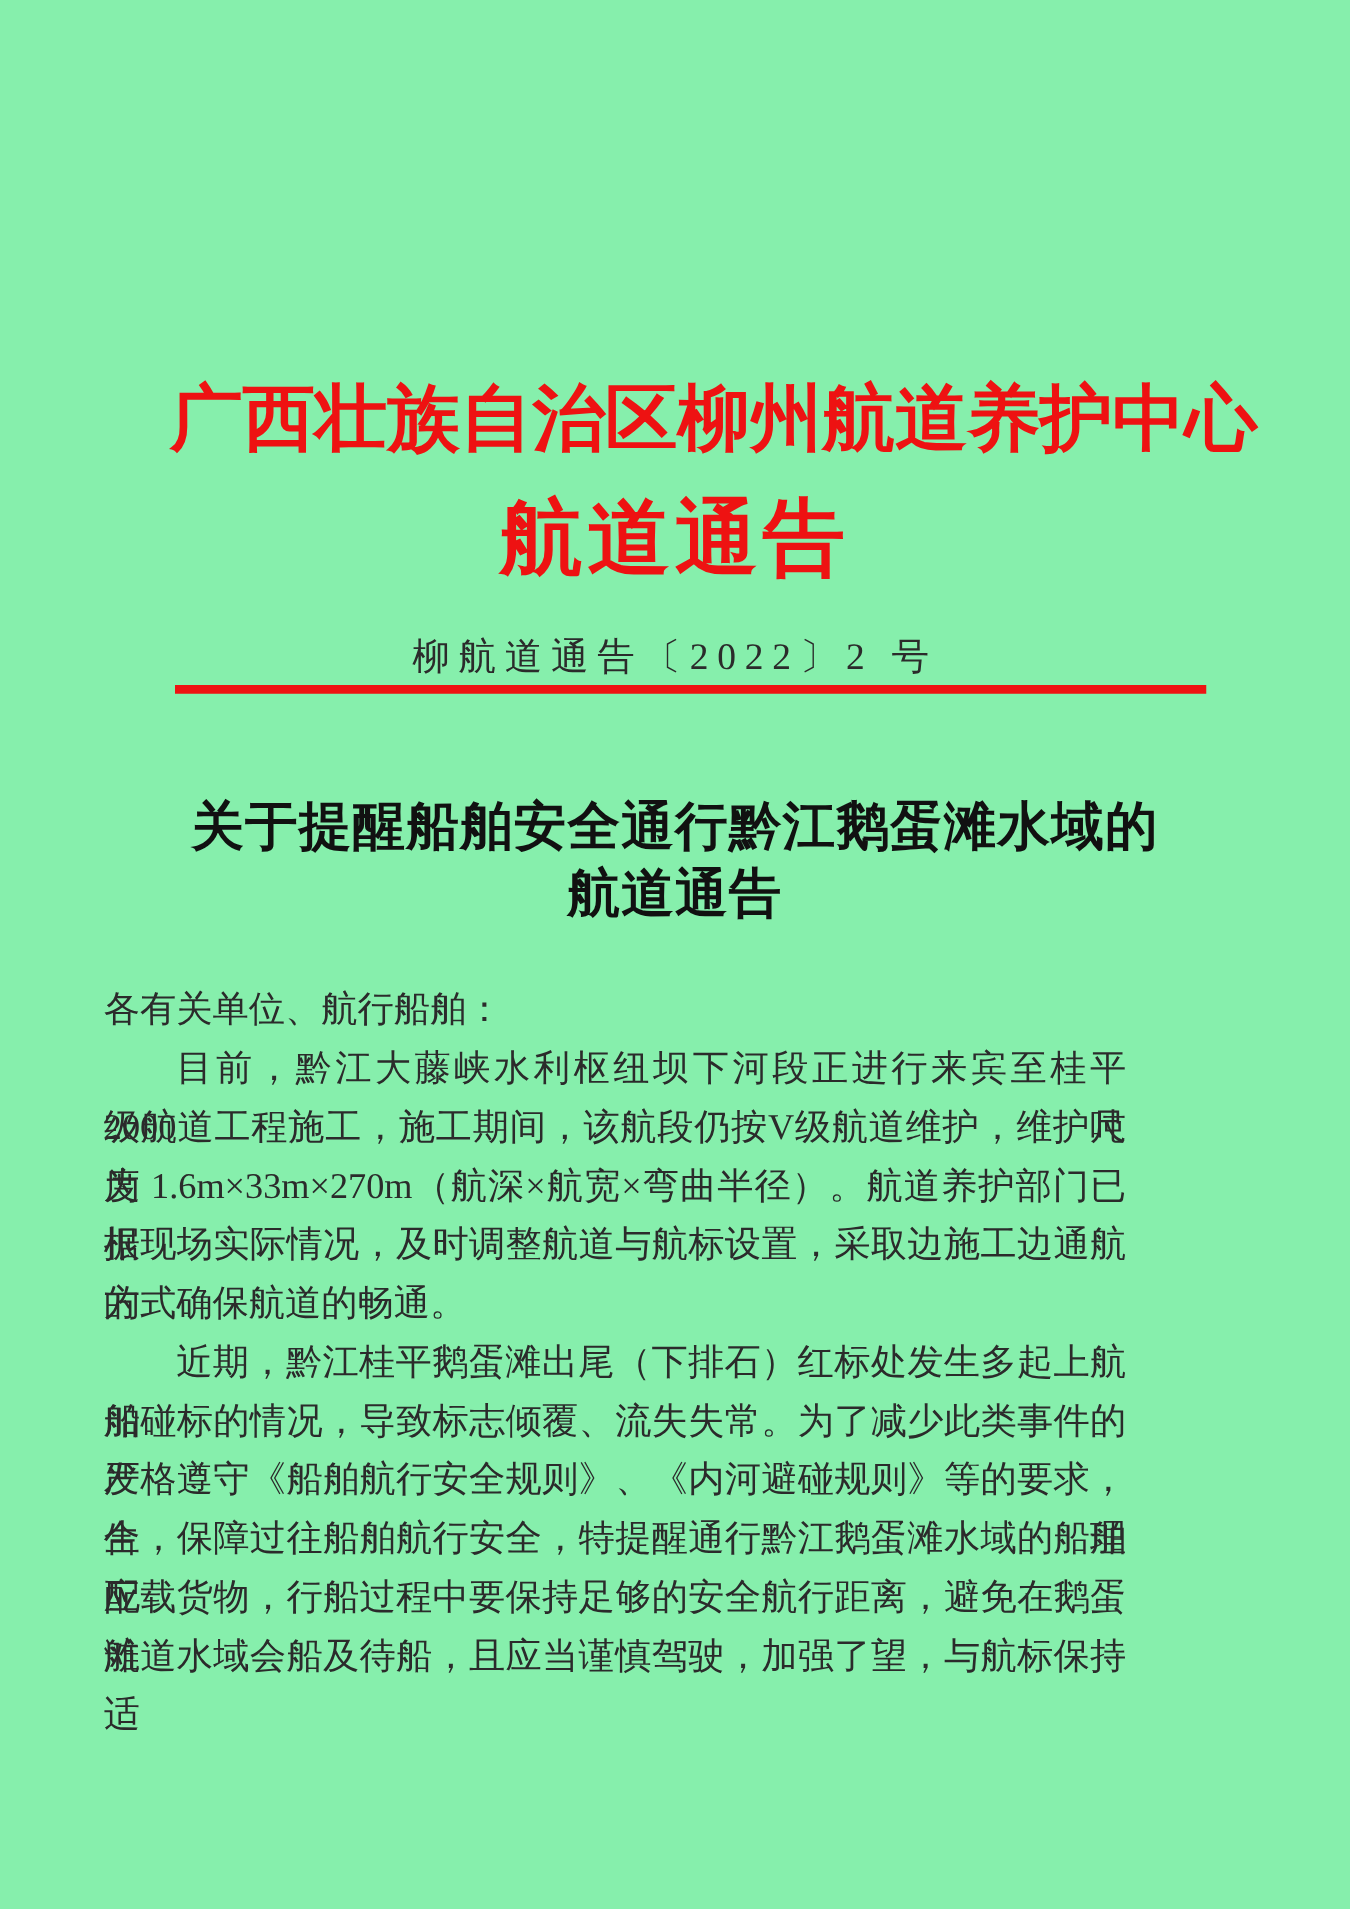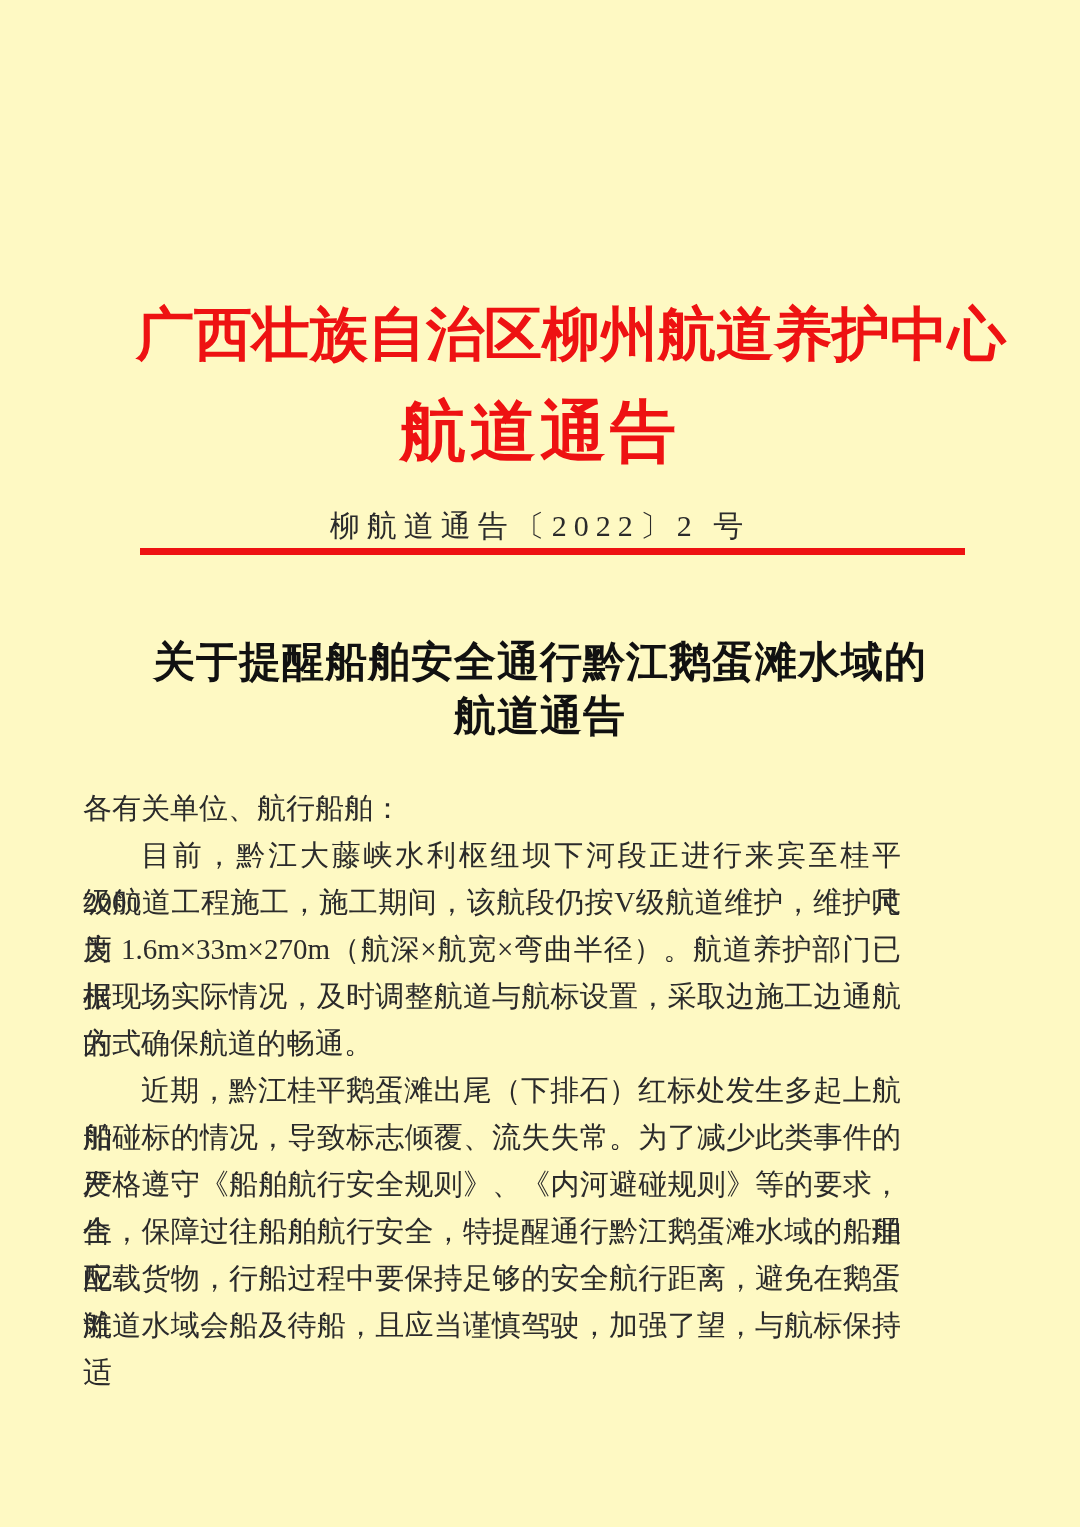--- a/index.html
+++ b/index.html
@@ -4,21 +4,21 @@
 <style>
   html, body {
     margin: 0;
     padding: 0;
     background: #ffffff;
   }
   .page {
     position: relative;
     width: 1080px;
     height: 1527px;
-    background: #fef9c3;
+    background: #86efac;
     overflow: hidden;
     font-family: "Liberation Serif", serif;
   }
   
   .org-title-1 {
     margin: 292px auto 0;
     width: 808px;
     font-size: 58px;
     font-weight: 700;
     line-height: 86px;

